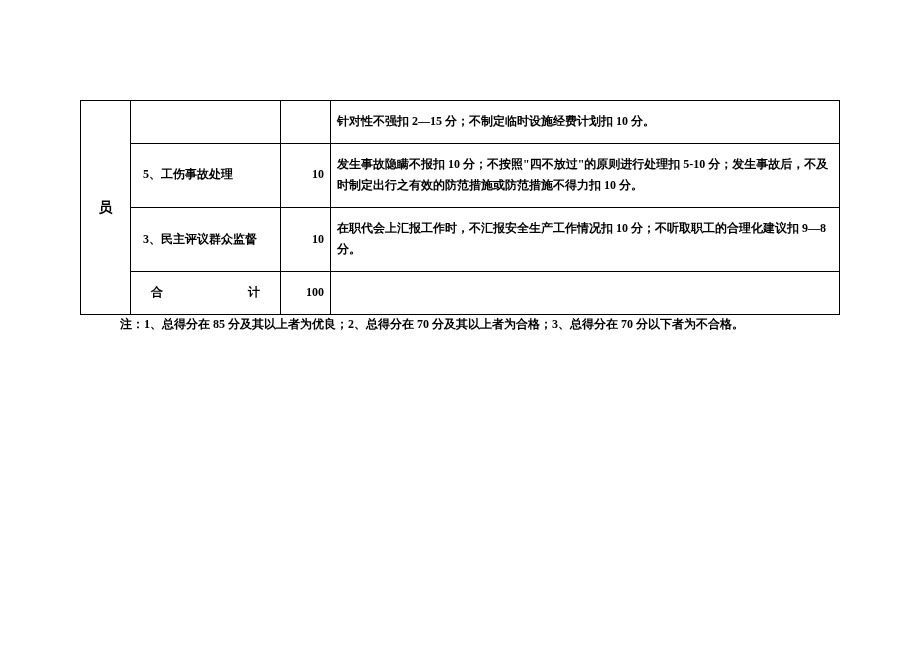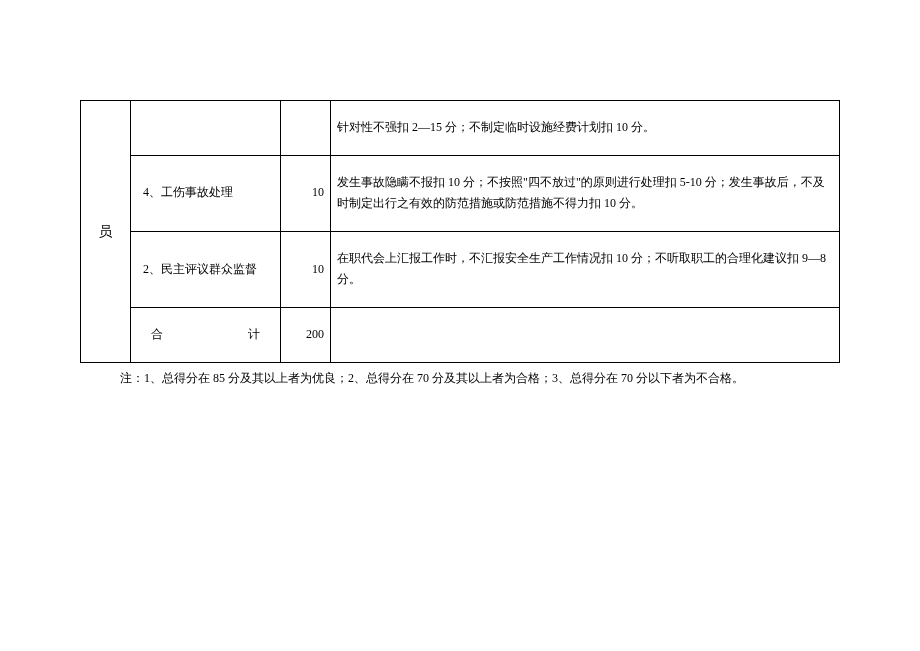--- a/index.html
+++ b/index.html
@@ -15,23 +15,24 @@
       padding: 100px 80px 0 80px;
       width: 920px;
     }
     table {
       border-collapse: collapse;
       width: 100%;
       table-layout: fixed;
     }
     td {
       border: 1px solid #000000;
-      padding: 16px 6px;
+      padding: 10px 6px;
       vertical-align: middle;
       line-height: 1.8;
+      font-weight: bold;
     }
     .col-role {
       width: 50px;
       text-align: center;
       font-size: 14px;
     }
     .col-item {
       width: 150px;
       text-align: left;
       padding-left: 12px;
@@ -43,47 +44,47 @@
     .col-desc {
       text-align: left;
     }
     .total-row .col-item {
       text-align: justify;
       text-align-last: justify;
       padding-left: 20px;
       padding-right: 20px;
     }
     .note {
-      margin-top: 6px;
       padding-left: 40px;
       line-height: 1.6;
+      font-weight: bold;
     }
   </style>
 </head>
 <body>
 
 <table>
   <tbody>
       <tr>
     <td class="col-role" rowspan="4">员</td>
     <td class="col-item"></td>
     <td class="col-score"></td>
     <td class="col-desc">针对性不强扣 2—15 分；不制定临时设施经费计划扣 10 分。</td>
   </tr>
   <tr>
-    <td class="col-item">4、工伤事故处理</td>
+    <td class="col-item">5、工伤事故处理</td>
     <td class="col-score">10</td>
     <td class="col-desc">发生事故隐瞒不报扣 10 分；不按照"四不放过"的原则进行处理扣 5-10 分；发生事故后，不及时制定出行之有效的防范措施或防范措施不得力扣 10 分。</td>
   </tr>
   <tr>
-    <td class="col-item">2、民主评议群众监督</td>
+    <td class="col-item">3、民主评议群众监督</td>
     <td class="col-score">10</td>
     <td class="col-desc">在职代会上汇报工作时，不汇报安全生产工作情况扣 10 分；不听取职工的合理化建议扣 9—8分。</td>
   </tr>
   <tr class="total-row">
     <td class="col-item">合　　　　计</td>
-    <td class="col-score">200</td>
+    <td class="col-score">100</td>
     <td class="col-desc"></td>
   </tr>
 </tbody>
   </table>
 
 <div class="note">注：1、总得分在 85 分及其以上者为优良；2、总得分在 70 分及其以上者为合格；3、总得分在 70 分以下者为不合格。</div>
 
 </body></html>

